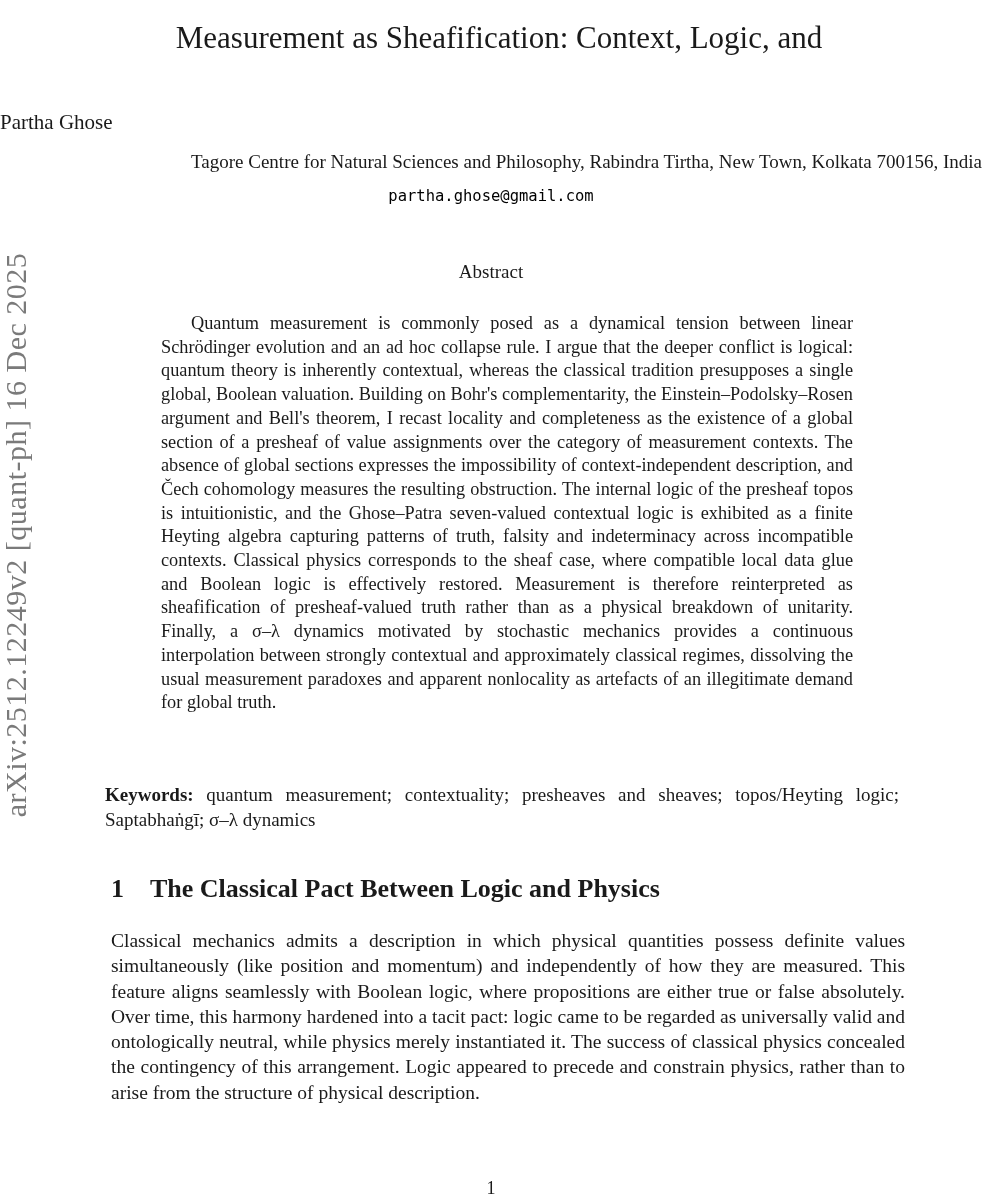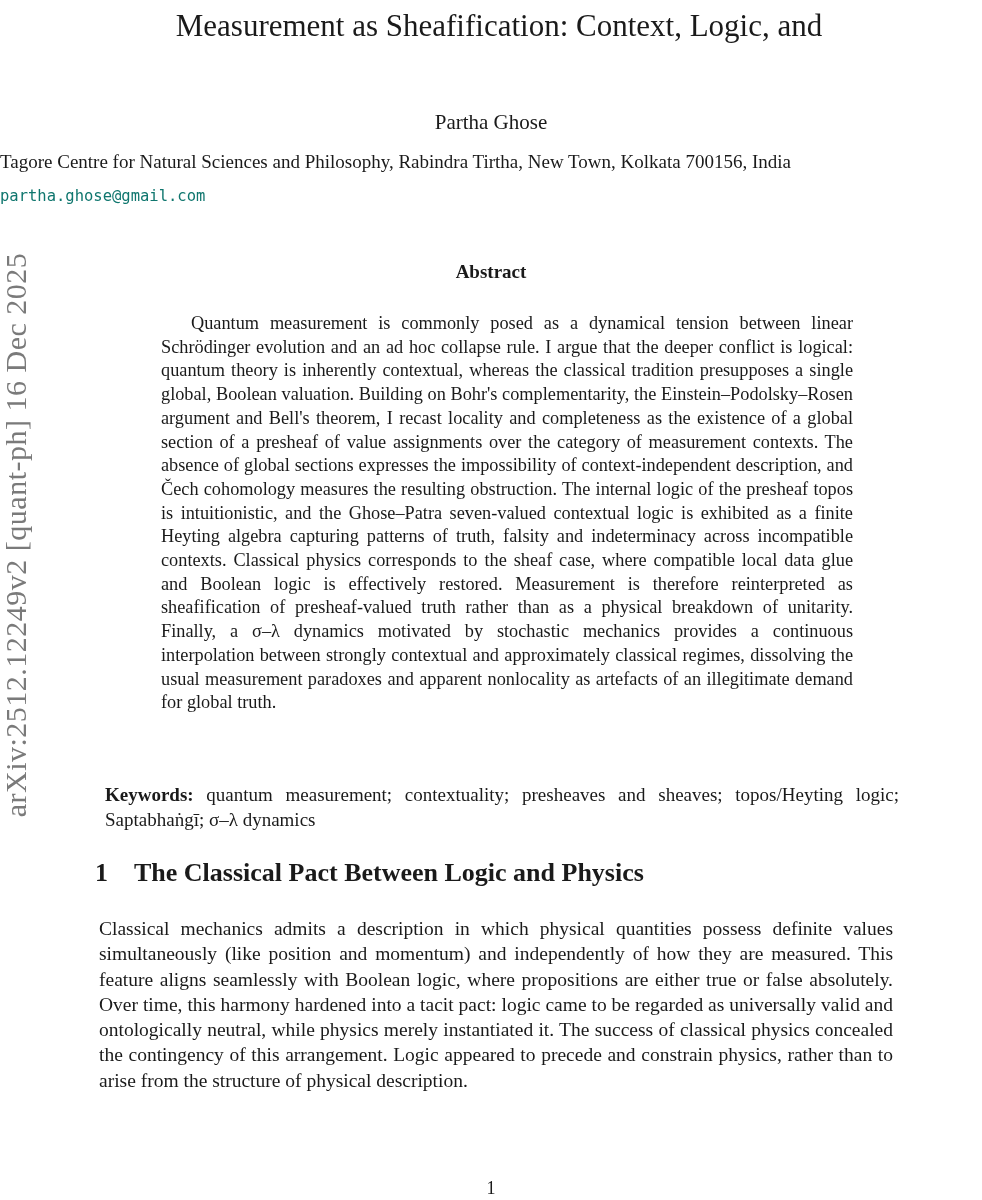--- a/index.html
+++ b/index.html
@@ -29,56 +29,57 @@
   }
   .title {
     position: absolute;
     top: 0px;
     left: 0;
     right: 0;
     text-align: center;
     font-size: 31px;
     font-weight: normal;
     line-height: 43px;
-    margin: 4px;
+    margin: 16px;
     padding-left: 16px;
   }
   .author {
     position: absolute;
     top: 110px;
     left: 0;
     right: 0;
-    text-align: center;
+    text-align: left;
     font-size: 21px;
   }
   .affiliation {
     position: absolute;
     top: 151px;
     left: 0;
     right: 0;
-    text-align: left;
+    text-align: right;
     font-size: 19px;
   }
   .email {
     position: absolute;
     top: 187px;
     left: 0;
     right: 0;
+    text-align: center;
     font-family: "DejaVu Sans Mono", "Liberation Mono", monospace;
     font-size: 15.5px;
-    color: #0f766e;
+    color: #000000;
   }
   .abstract-heading {
     position: absolute;
     top: 261px;
     left: 0;
     right: 0;
     text-align: center;
     font-size: 19px;
-    font-weight: bold;
+    font-weight: normal;
   }
   .abstract-text {
     position: absolute;
     top: 296px;
     left: 145px;
     width: 692px;
     margin: 16px;
     font-size: 18.3px;
     line-height: 23.7px;
     text-align: justify;
@@ -95,34 +96,34 @@
     text-align: justify;
   }
   .kw-label {
     font-weight: bold;
   }
   .section-heading {
     position: absolute;
     top: 858px;
     left: 95px;
     right: 95px;
-    margin: 0;
+    margin: 16px;
     font-size: 26px;
     font-weight: bold;
   }
   .sec-num {
     display: inline-block;
     margin-right: 26px;
   }
   .body-text {
     position: absolute;
     top: 912px;
     left: 95px;
     width: 794px;
-    margin: 4px;
+    margin: 16px;
     font-size: 19.5px;
     line-height: 25.3px;
     text-align: justify;
   }
   .page-number {
     position: absolute;
     top: 1178px;
     left: 0;
     right: 0;
     text-align: center;

